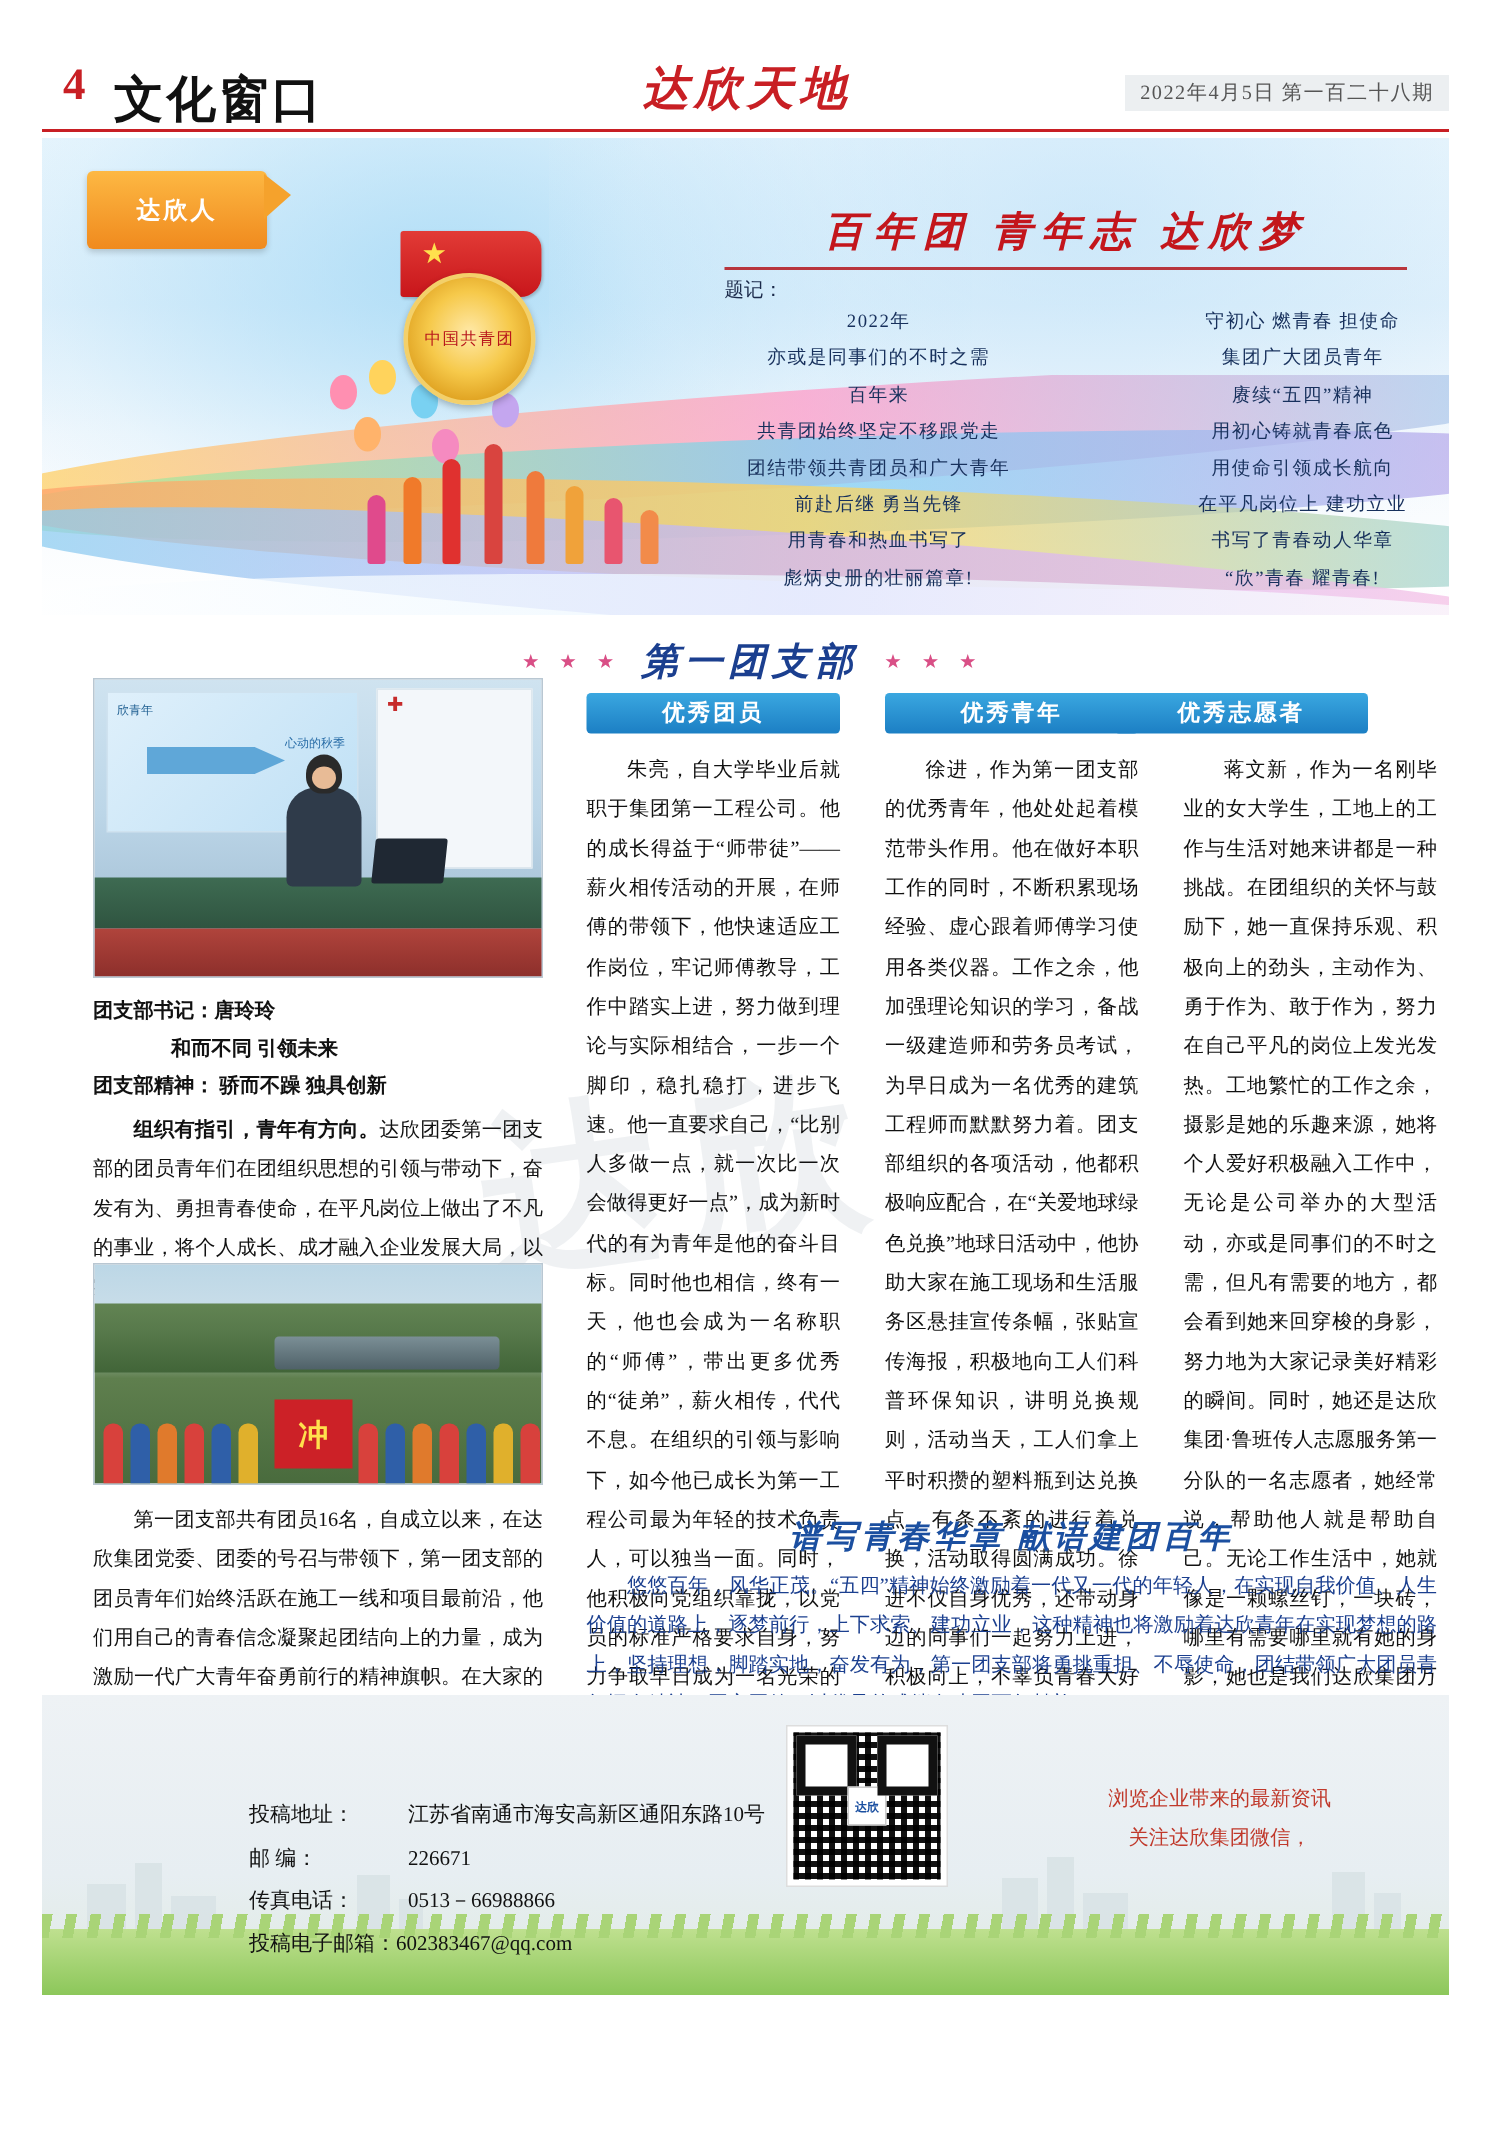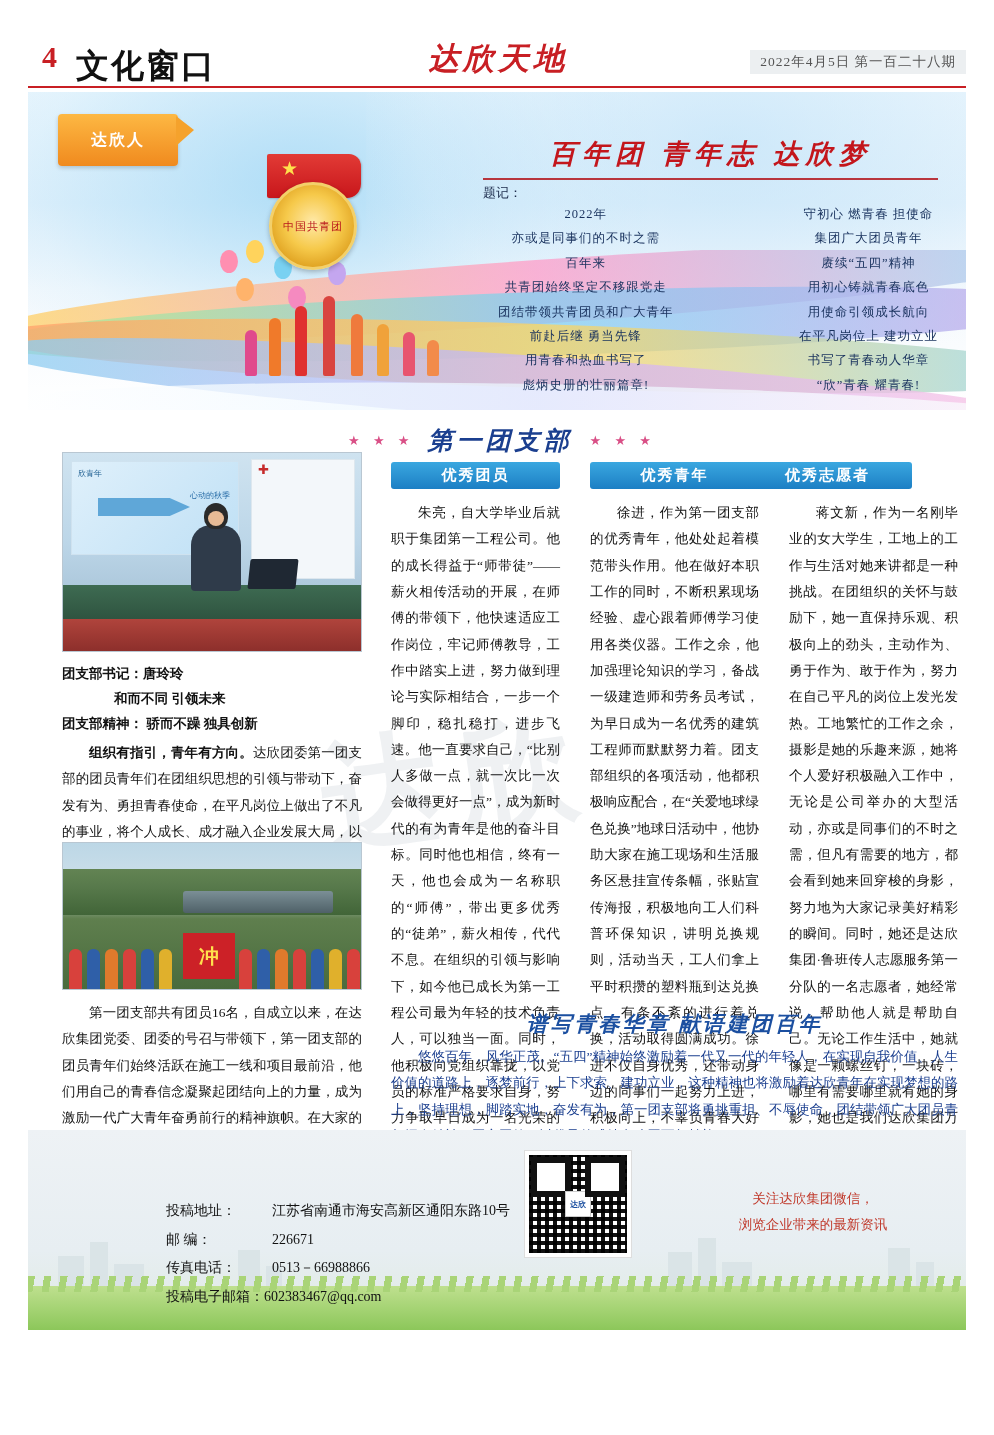--- a/index.html
+++ b/index.html
@@ -527,19 +527,19 @@
       <div><span>投稿电子邮箱：</span><span>602383467@qq.com</span></div>
     </div>
 
     <div class="qr">
       <div class="m">
         <div class="center">达欣</div>
       </div>
     </div>
 
     <div class="qr-note">
+      <div>浏览企业带来的最新资讯</div>
       <div>关注达欣集团微信，</div>
-      <div>浏览企业带来的最新资讯</div>
     </div>
   </div>
 
 
 </div>
 
 </body></html>

